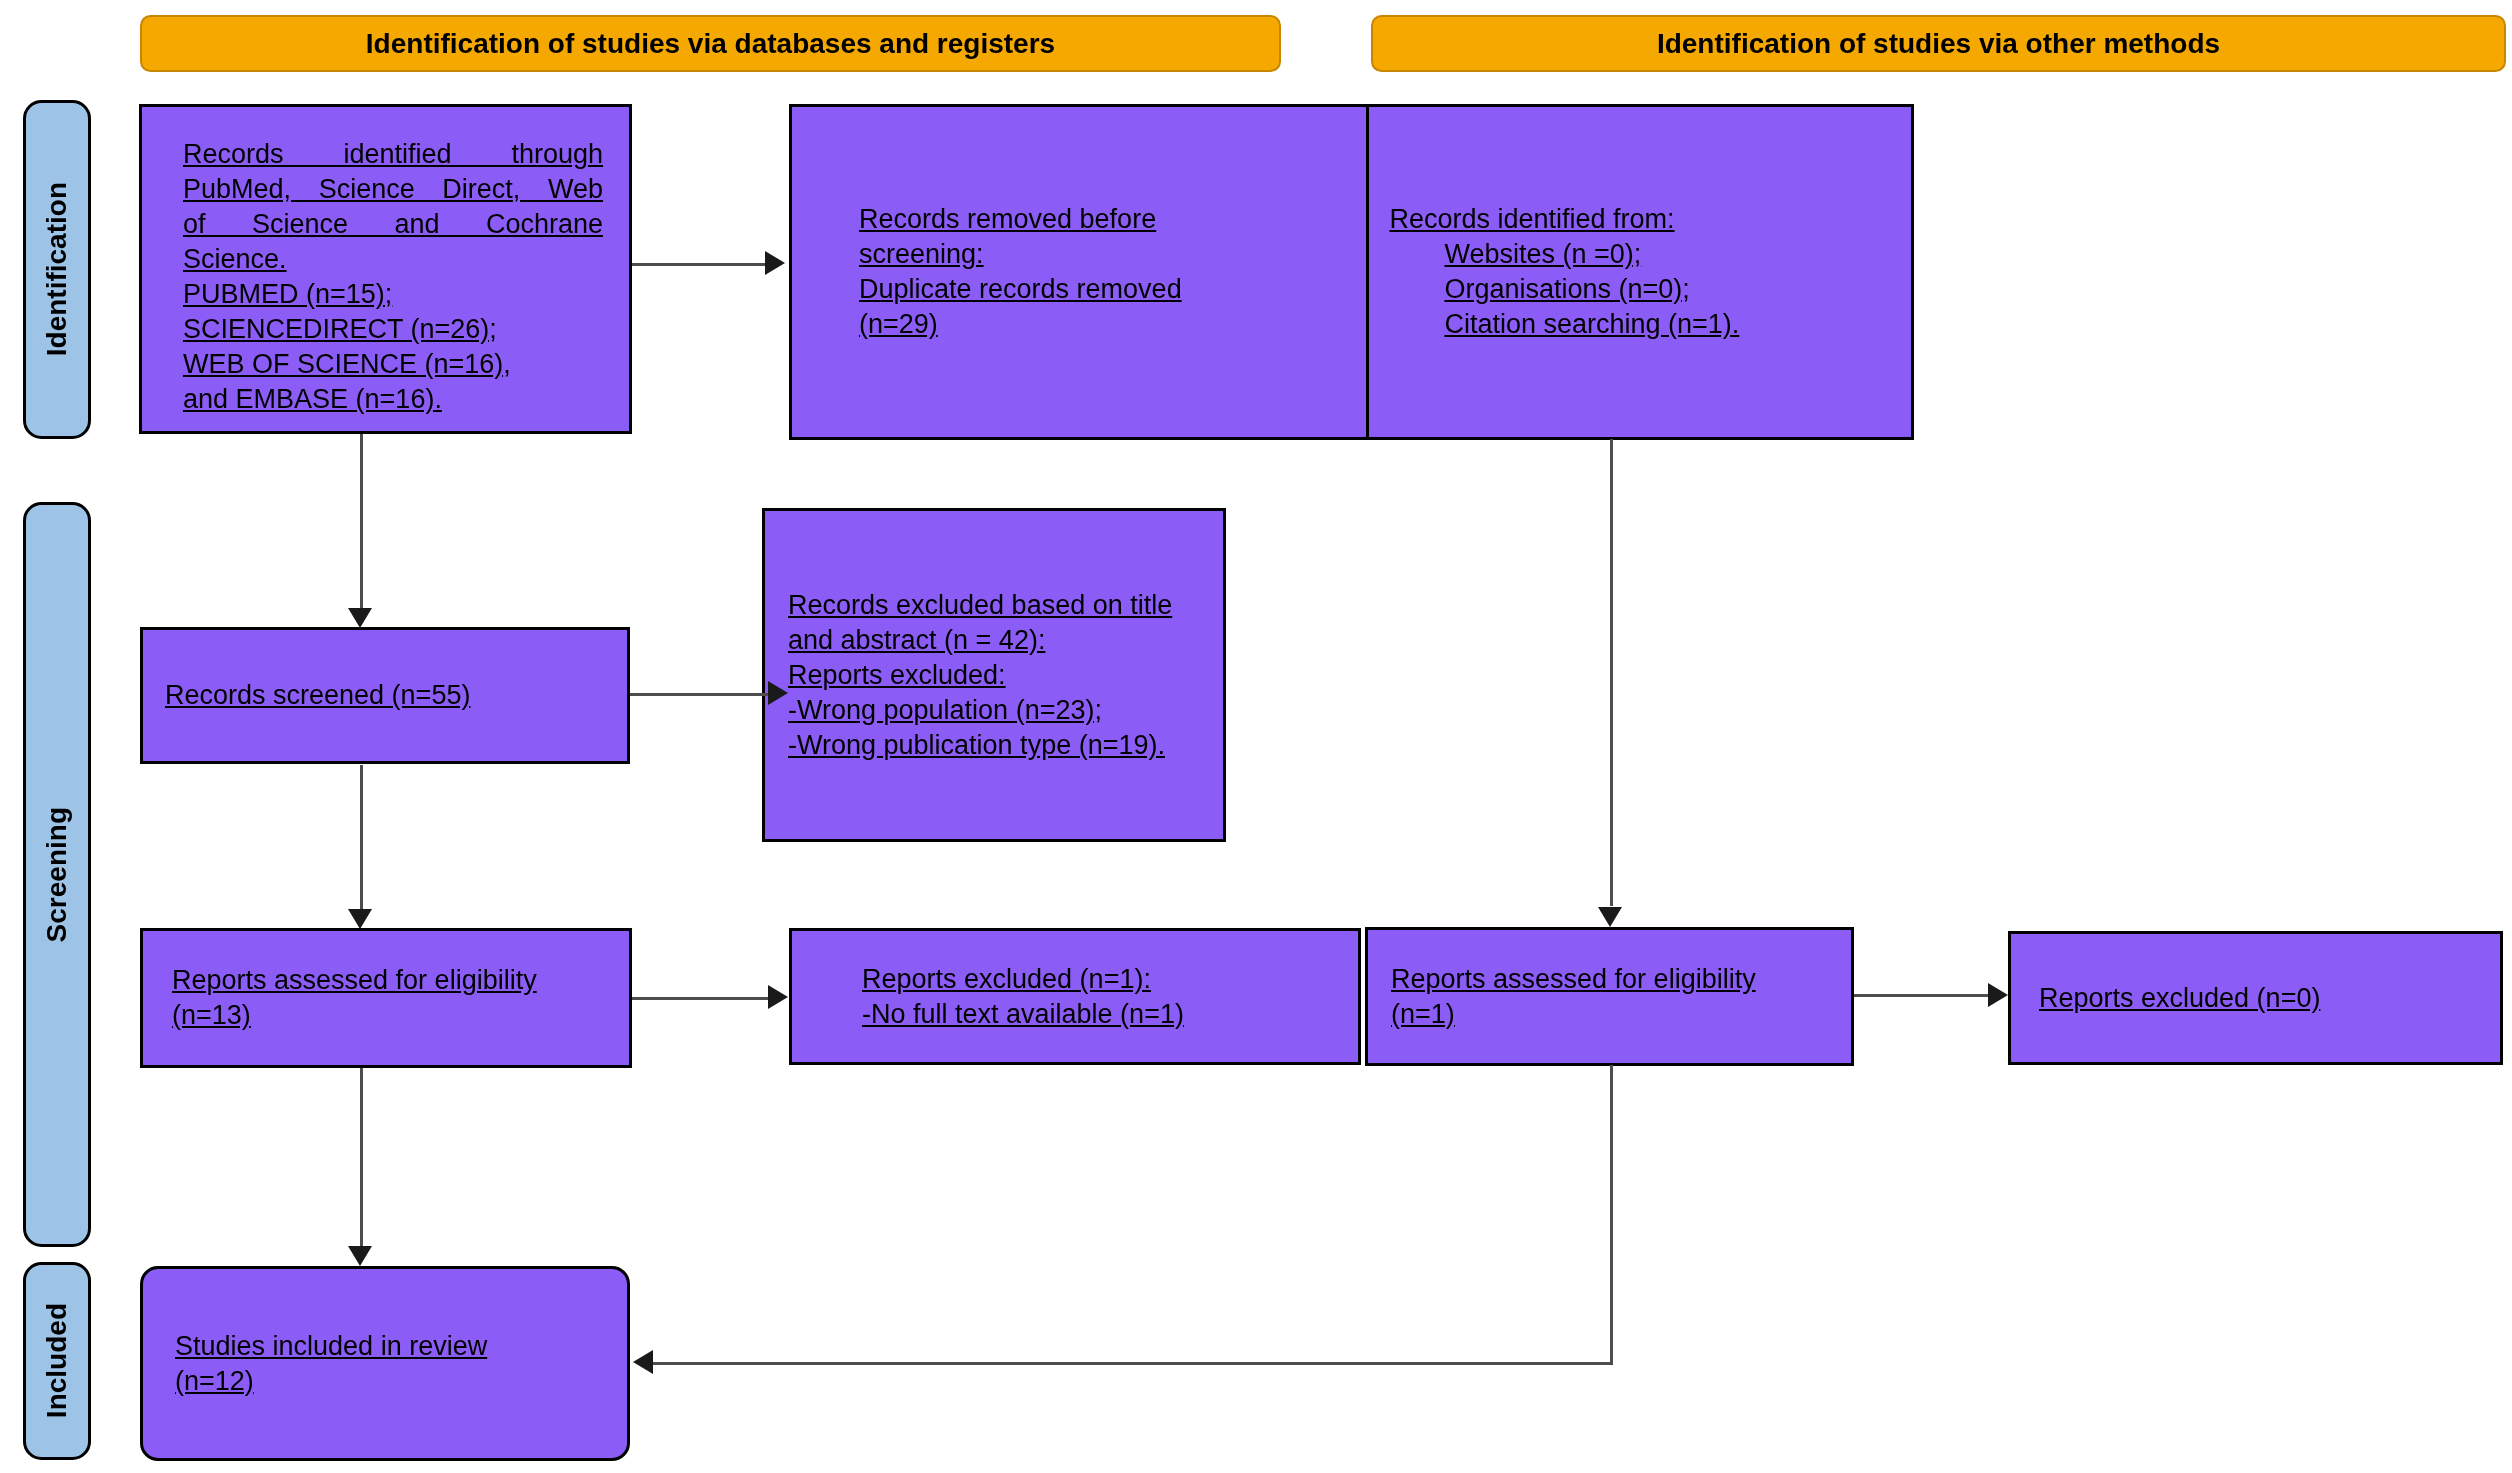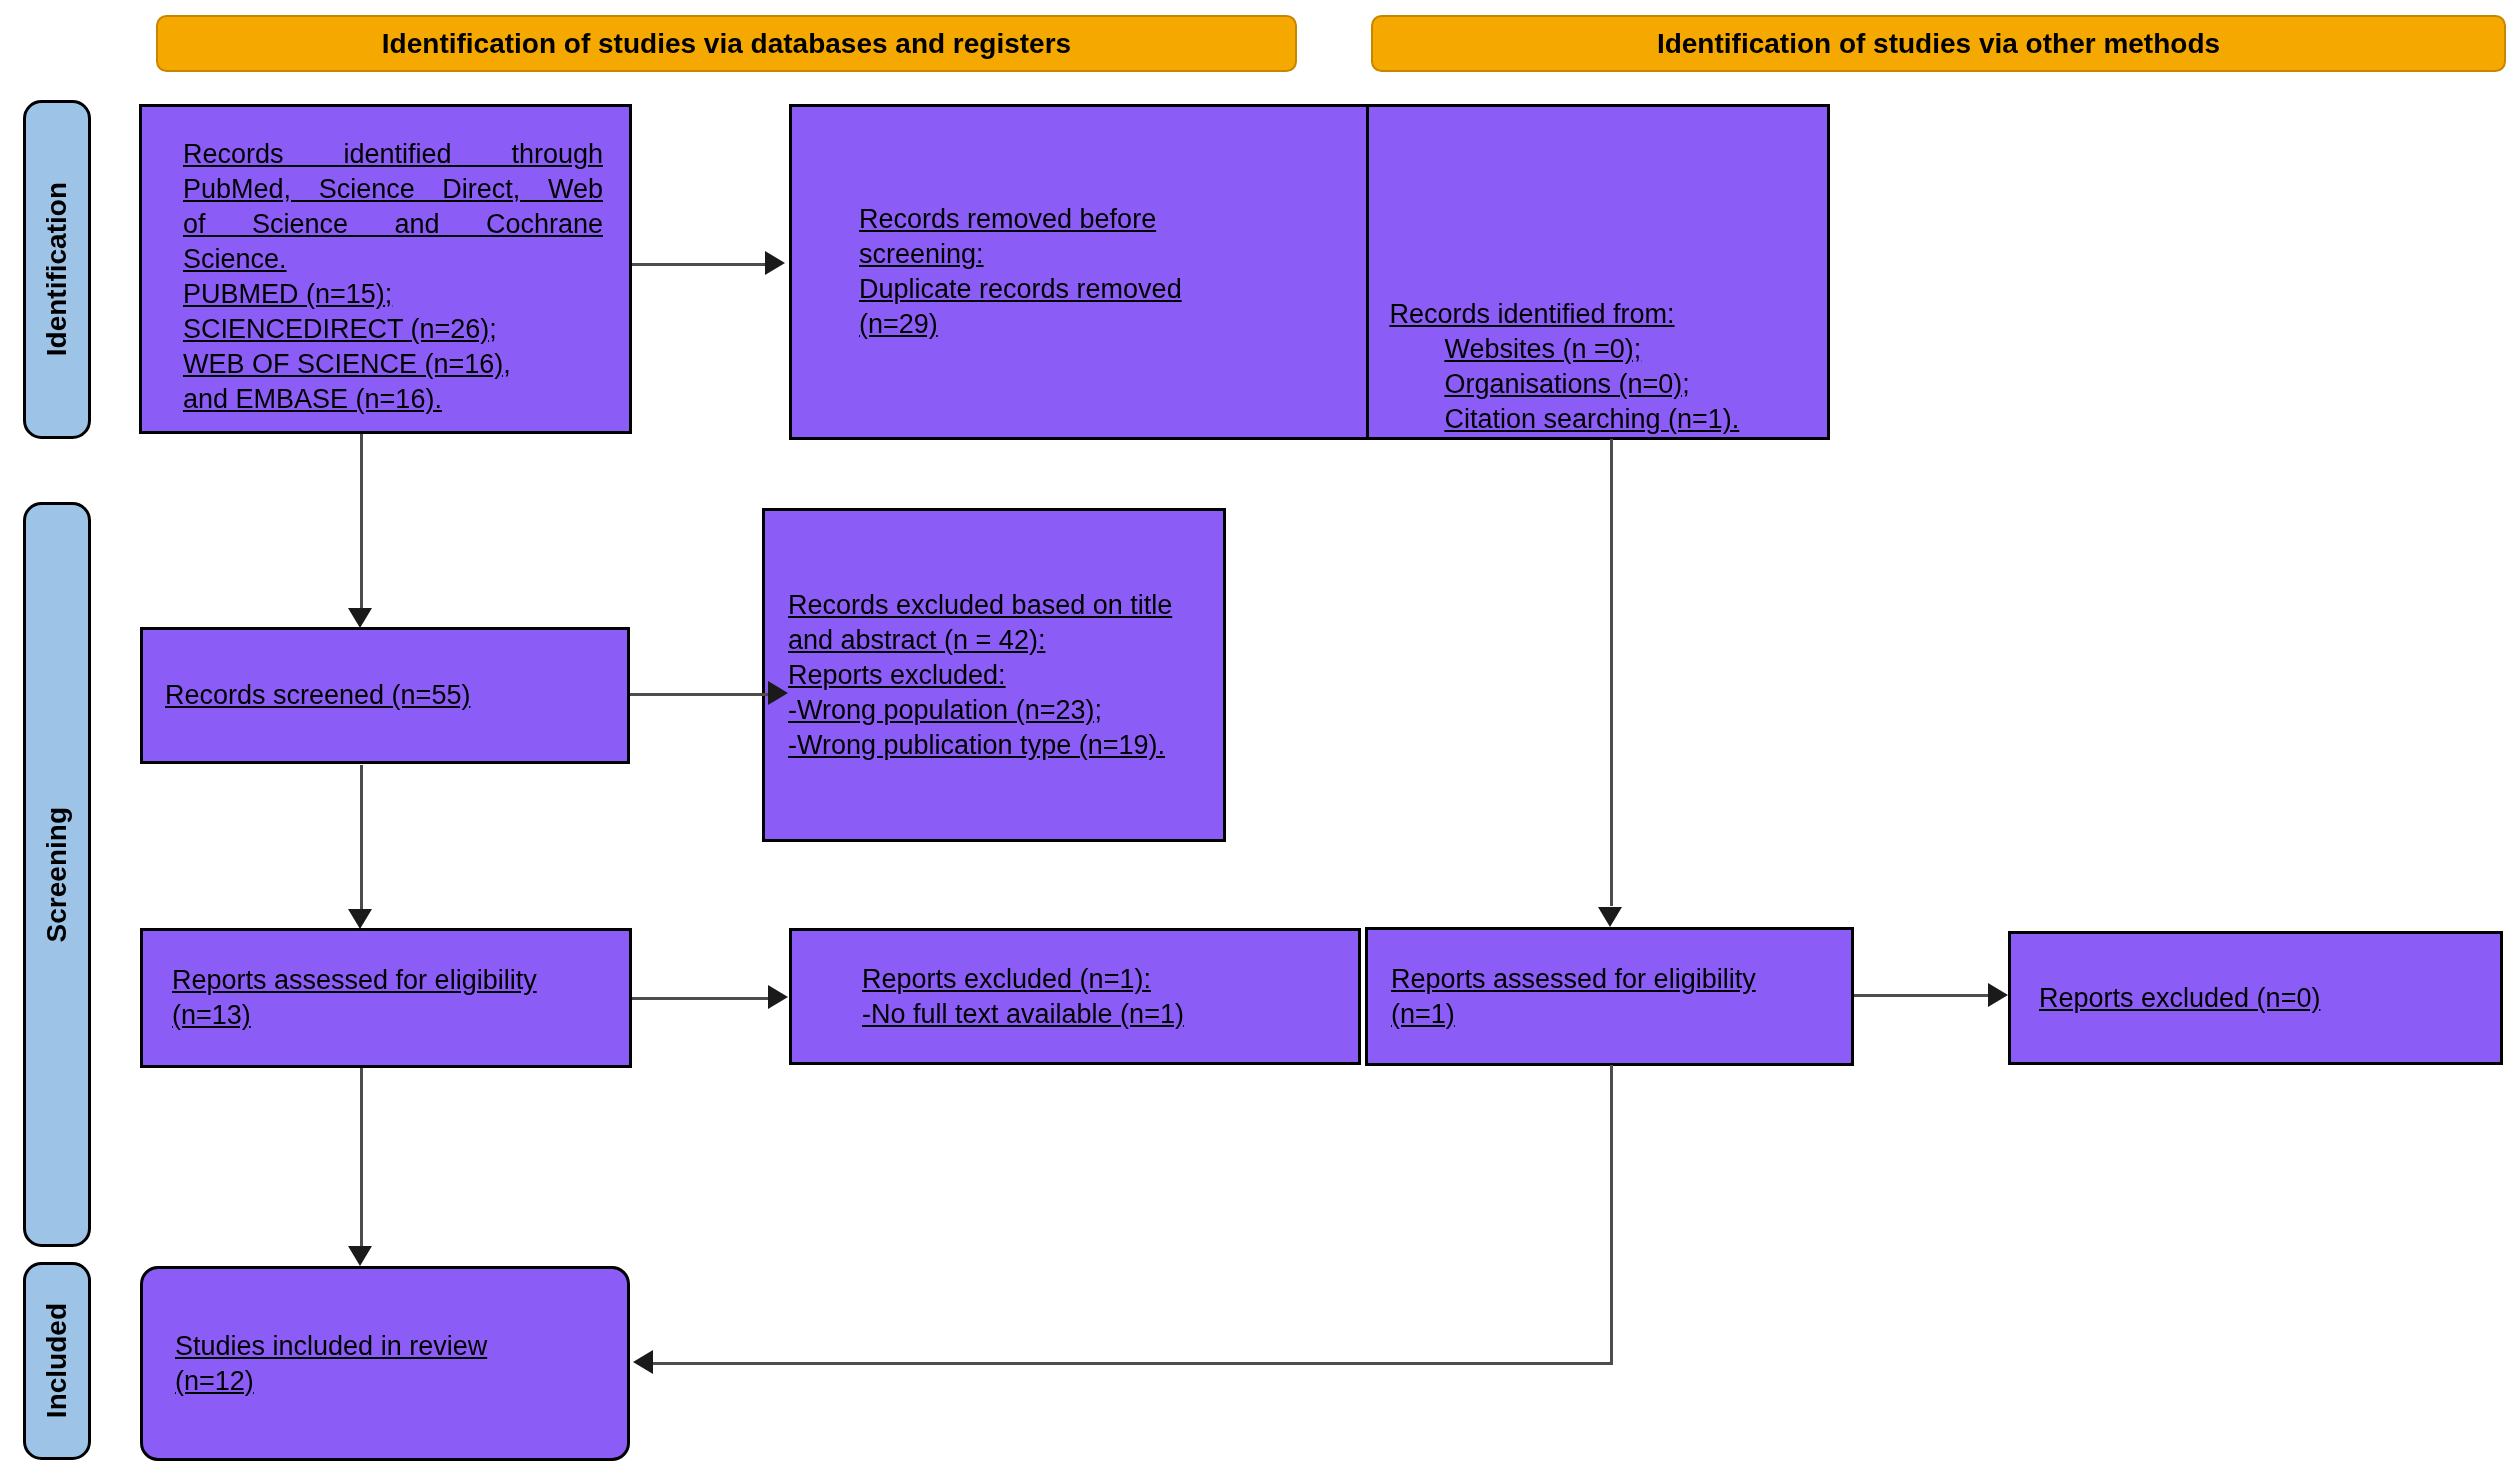--- a/index.html
+++ b/index.html
@@ -59,21 +59,21 @@
   .arrow{position:absolute;width:0;height:0;}
   .arrow.right{border-top:12.8px solid transparent;border-bottom:12.8px solid transparent;border-left:20px solid var(--arrowhead);}
   .arrow.down{border-left:12.8px solid transparent;border-right:12.8px solid transparent;border-top:20px solid var(--arrowhead);}
   .arrow.left{border-top:12.8px solid transparent;border-bottom:12.8px solid transparent;border-right:20px solid var(--arrowhead);}
 </style>
 </head>
 <body>
 
 <div class="canvas">
 
-  <div class="banner" style="left:140px;top:15px;width:1141px;height:57px;margin-left:16px;">
+  <div class="banner" style="left:140px;top:15px;width:1141px;height:57px;">
     <span>Identification of studies via databases and registers</span>
   </div>
   <div class="banner" style="left:1371px;top:15px;width:1135px;height:57px;">
     <span>Identification of studies via other methods</span>
   </div>
 
   <div class="stage" style="left:23px;top:100px;width:68px;height:339px;">
     <span class="vtext">Identification</span>
   </div>
   <div class="stage" style="left:23px;top:502px;width:68px;height:745px;">
@@ -94,21 +94,21 @@
     <div class="line">and EMBASE (n=16).</div>
   </div>
 
   <div class="box" style="left:789px;top:104px;width:580px;height:336px;padding:0 11.6px 0 67px;">
     <div class="line">Records removed before</div>
     <div class="line">screening:</div>
     <div class="line">Duplicate records removed</div>
     <div class="line">(n=29)</div>
   </div>
 
-  <div class="box" style="left:1366px;top:104px;width:464px;height:336px;padding:0 11.6px 0 20.4px;justify-content:flex-end;">
+  <div class="box" style="left:1366px;top:104px;width:548px;height:336px;padding:0 11.6px 0 20.4px;">
     <div class="line">Records identified from:</div>
     <div class="line indent">Websites (n =0);</div>
     <div class="line indent">Organisations (n=0);</div>
     <div class="line indent">Citation searching (n=1).</div>
   </div>
 
   <div class="box" style="left:140px;top:627px;width:490px;height:137px;padding:0 11.6px 0 22px;">
     <div class="line">Records screened (n=55)</div>
   </div>
 

